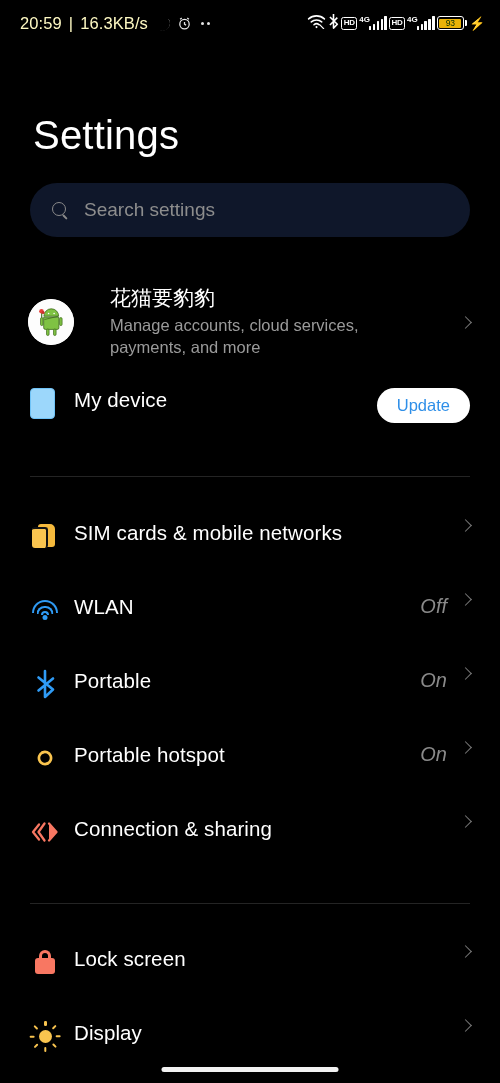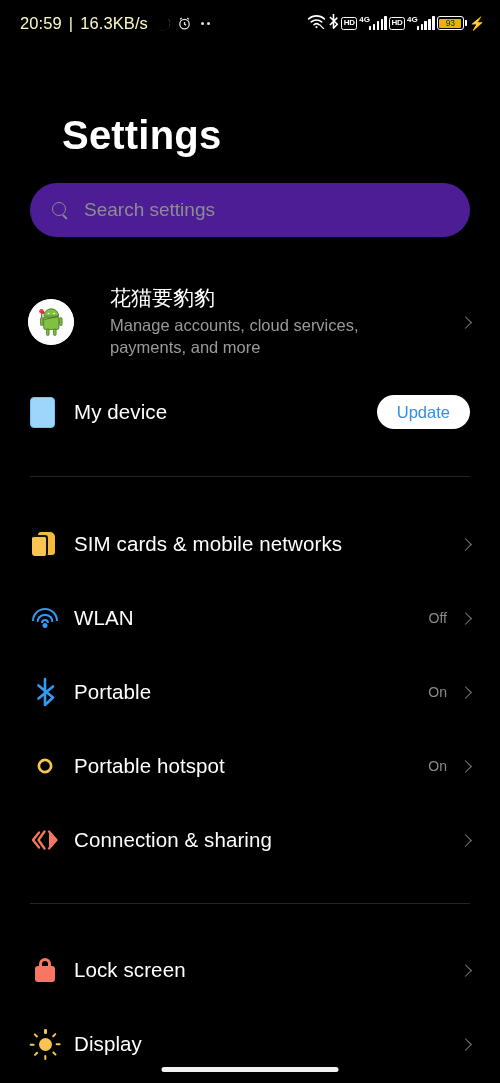--- a/index.html
+++ b/index.html
@@ -50,48 +50,48 @@
     background:#eab308; height:100%; width:100%; border-radius:1px;
     color:#063006; font-size:8.5px; font-weight:400; line-height:1;
     display:flex; align-items:center; justify-content:center; letter-spacing:-.2px;
   }
   .batt-cap { width:2px; height:6px; background:#fff; border-radius:0 1px 1px 0; }
   .bolt { color:#fff; font-size:13px; line-height:1; margin-left:1px; }
 
   
   .page-title {
     position:absolute; top:113px; left:33px;
-    font-size:40px; color:#fff; font-weight:700; letter-spacing:.2px;margin-left:29px;
+    font-size:40px; color:#fff; font-weight:400; letter-spacing:.2px;
   }
 
   
   .search-bar {
     position:absolute; top:183px; left:30px;
     width:440px; height:54px; border-radius:27px;
-    background:#4c1d95; display:flex; align-items:center; padding:0 22px; gap:15px;
+    background:#0f172a; display:flex; align-items:center; padding:0 22px; gap:15px;
   }
   .search-ico { width:17px; height:17px; position:relative; flex:none; }
   .search-ico::before {
     content:""; position:absolute; top:0; left:0; width:12px; height:12px;
     border:1.7px solid #8a8a8a; border-radius:50%;
   }
   .search-ico::after {
     content:""; position:absolute; right:1px; bottom:1px; width:6px; height:1.7px;
     background:#8a8a8a; transform:rotate(45deg); border-radius:1px;
   }
   .search-ph { color:#8d8d8d; font-size:19px; font-weight:400; }
 
   
   .row {
     position:absolute; left:0; width:500px;
-    display:flex; align-items:center; padding:0 30px;
+    display:flex; align-items:flex-start; padding:0 30px;
   }
   .row-ico { width:44px; flex:none; display:flex; align-items:center; justify-content:flex-start; }
   .row-label { color:#fff; font-size:20.5px; font-weight:400; flex:1; letter-spacing:.1px; }
-  .row-value { color:#8a8a8a; font-size:14px; margin-right:14px; }
+  .row-value { color:#8a8a8a; font-size:20px; margin-right:14px;font-style:italic; }
   .chev {
     width:9px; height:9px; flex:none;
     border-right:1.8px solid #7a7a7a; border-top:1.8px solid #7a7a7a;
     transform:rotate(45deg);
   }
 
   
   .account-row { top:277px; height:90px; align-items:center;gap:18px; }
   .avatar {
     width:46px; height:46px; border-radius:50%; background:#fdfdfd; flex:none;

